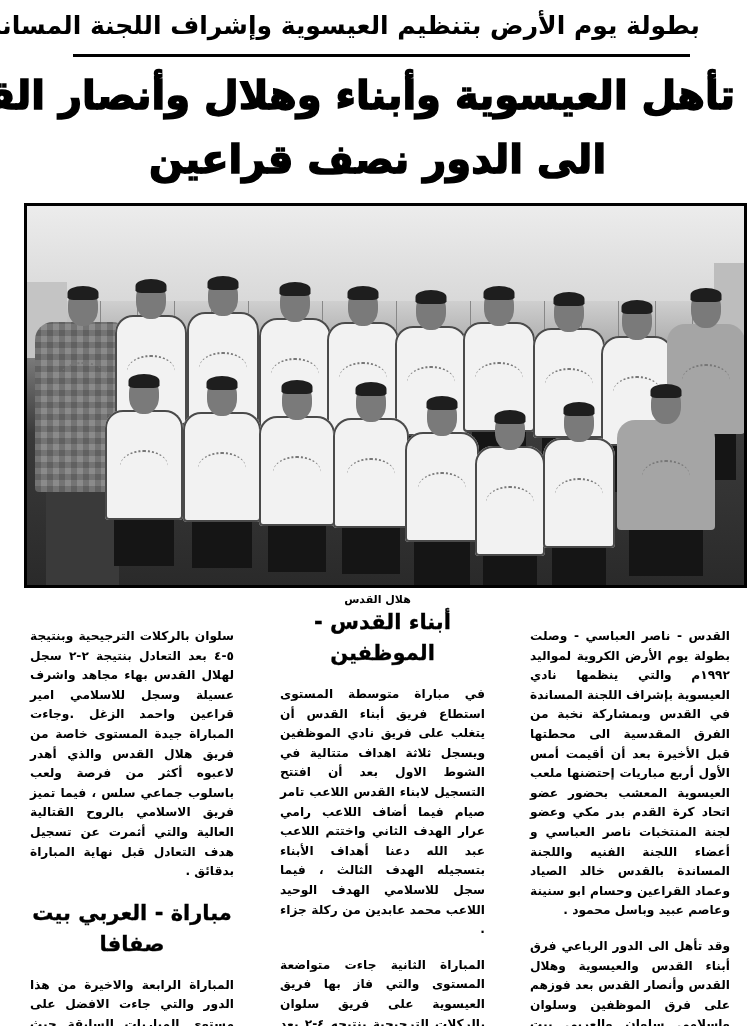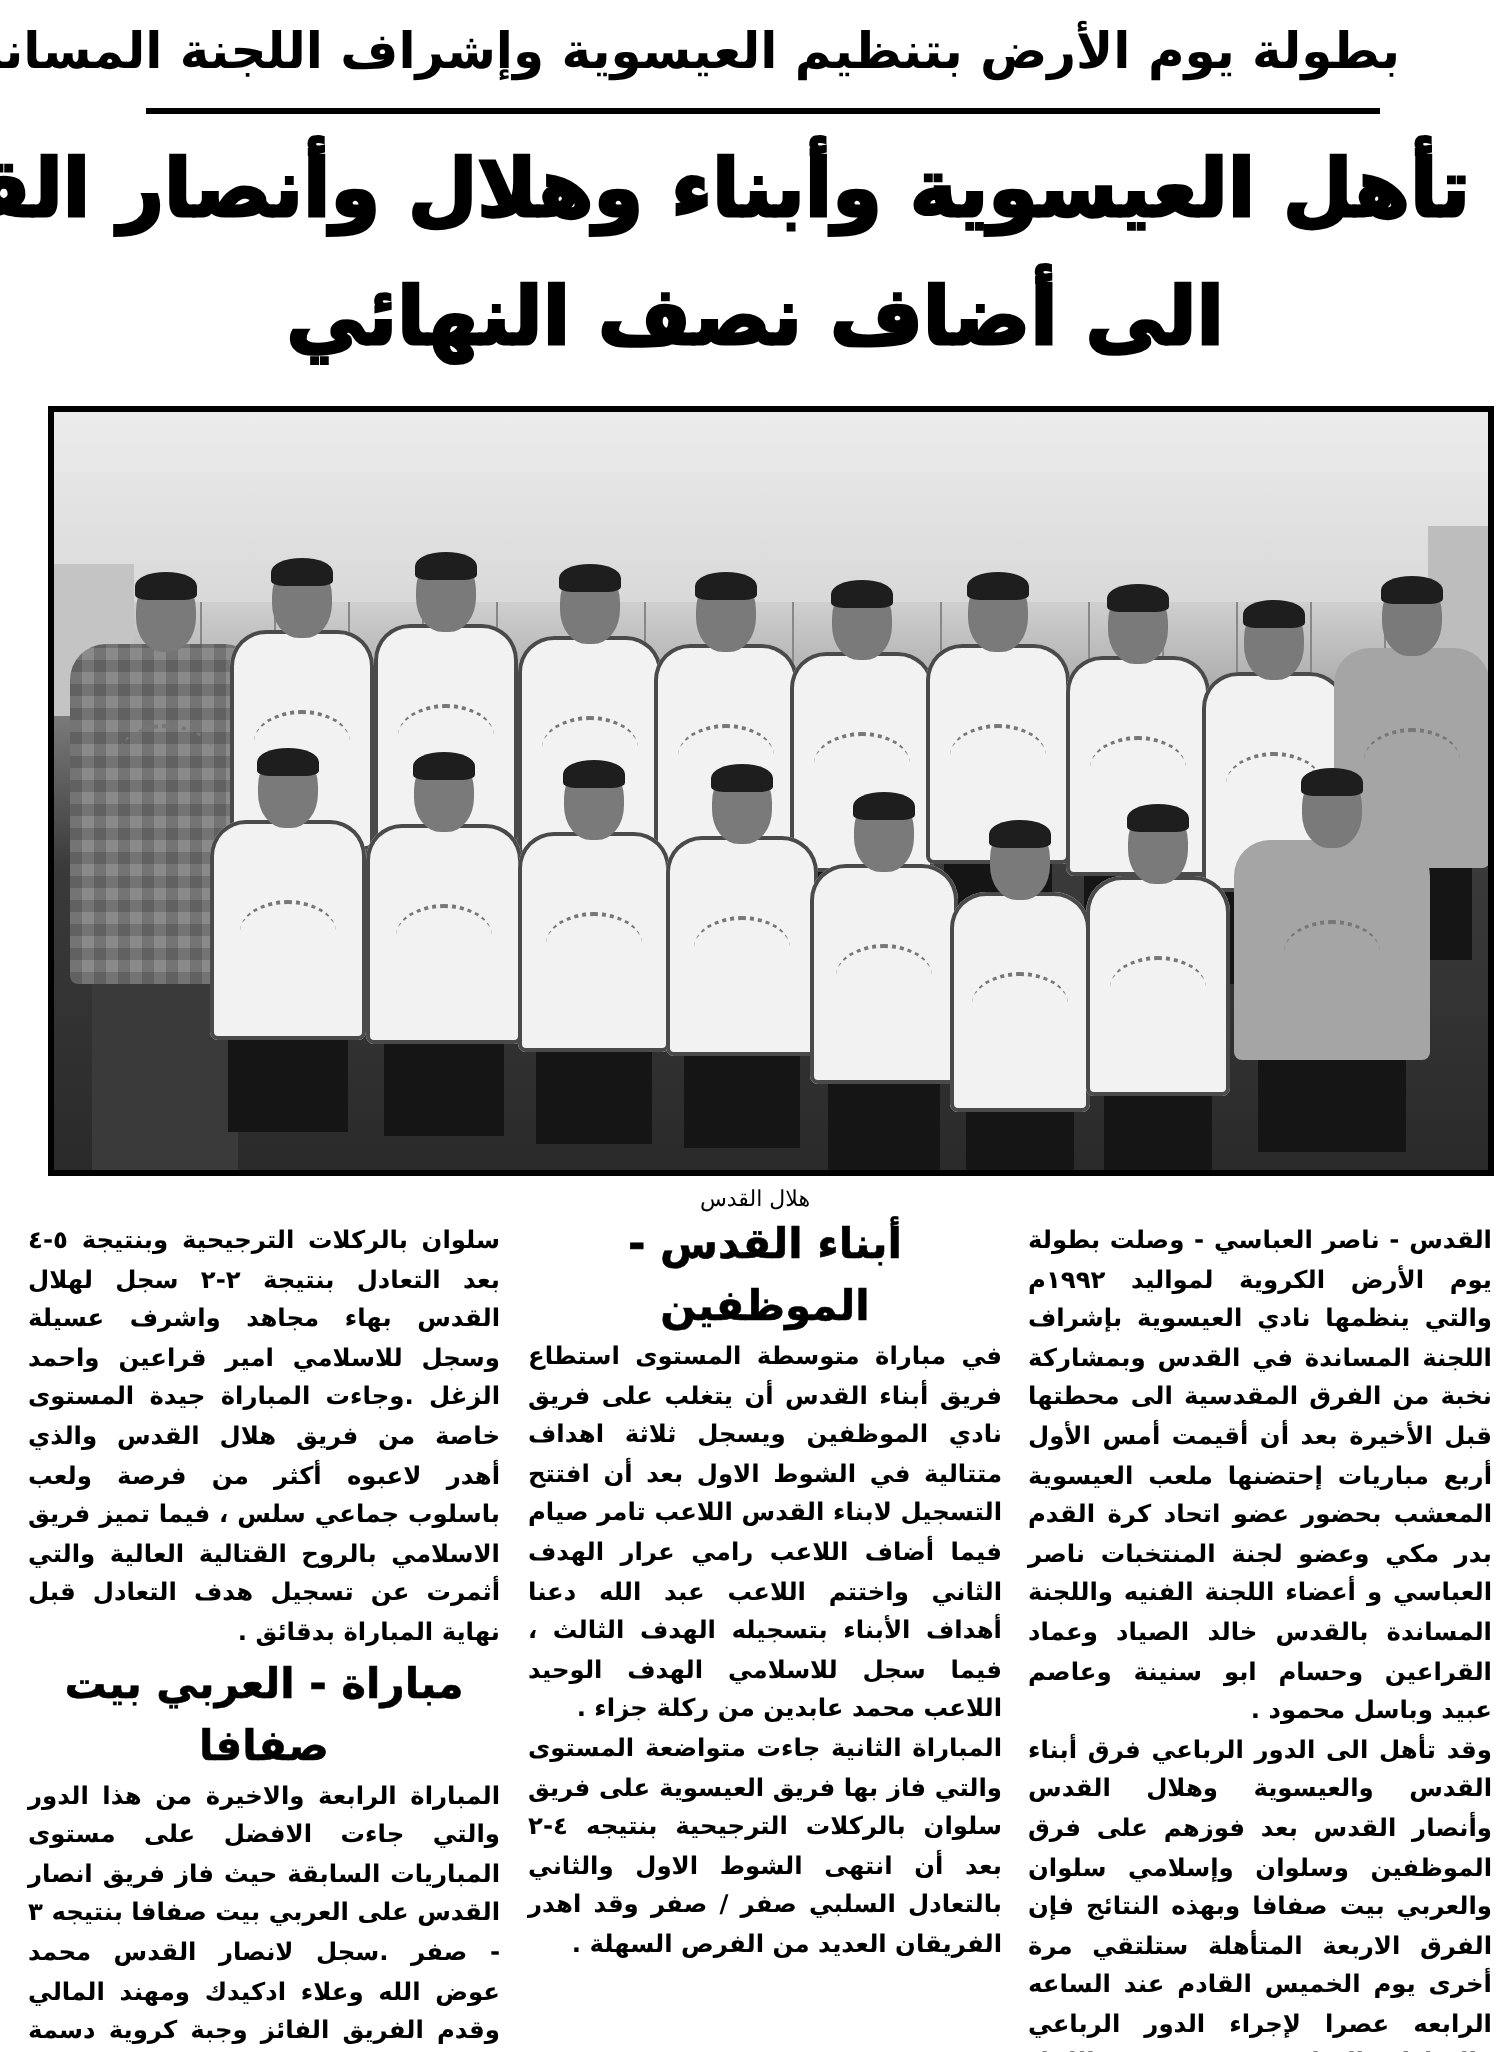--- a/index.html
+++ b/index.html
@@ -50,46 +50,46 @@
   .person .hair { position:absolute; left:50%; transform:translateX(-50%); width:31px; height:14px; border-radius:50% 50% 20% 20%; background:#1e1e1e; top:-2px; }
   .person .shirt { position:absolute; left:0; top:34px; width:100%; height:110px; background:#f2f2f2; border-radius:18px 18px 4px 4px; box-shadow: inset 0 0 0 2px #4a4a4a; }
   .person .shorts { position:absolute; left:12%; top:140px; width:76%; height:50px; background:#151515; }
   .person .crest { position:absolute; left:50%; top:74px; transform:translateX(-50%); width:48px; height:30px; border-top:2px dotted #777; border-radius:50% 50% 0 0; }
   .person.coach .shirt { background: repeating-linear-gradient(0deg,#9d9d9d 0 6px,#bcbcbc 6px 12px), repeating-linear-gradient(90deg,#9d9d9d 0 6px,#bcbcbc 6px 12px); background-blend-mode: multiply; height:170px; box-shadow:none;}
   .person.coach .shorts { top:200px; height:150px; background:#3a3a3a; }
   .person.grey .shirt { background:#a5a5a5; box-shadow:none; }
 
   .caption {
     position: absolute; top: 592px; left: 255px; width: 245px;
-    text-align: center; font-weight: normal; font-size: 11px; line-height: 16px;
+    text-align: center; font-weight: bold; font-size: 11px; line-height: 16px;
   }
 
   .col {
     position: absolute; top: 611px;
     font-weight: bold; font-size: 12.2px; line-height: 19.6px;
     text-align: justify;
     text-align-last: right;
   }
   .col.c-right { left: 514px; width: 232px; }
   .col.c-mid   { left: 264px; width: 237px; top: 607px; }
   .col.c-left  { left: 14px;  width: 236px; }
-  .col p { margin: 0; }
+  .col p { margin: 16px; }
   .col .sub {
     display: block; text-align: center; text-align-last: center;
     font-size: 21px; line-height: 31px; font-weight: bold;
     -webkit-text-stroke: 0.3px #000;
   }
 </style>
 </head>
 <body>
 
 <div class="kicker">بطولة يوم الأرض بتنظيم العيسوية وإشراف اللجنة المساندة</div>
 <div class="rule"></div>
 <div class="headline l1">تأهل العيسوية وأبناء وهلال وأنصار القدس</div>
-<div class="headline l2">الى أضاف نصف النهائي</div>
+<div class="headline l2">الى الدور نصف قراعين</div>
 
 <div class="photo">
   <div class="sky"></div>
   <div class="fence"></div>
   <div class="bld-l"></div>
   <div class="bld-r"></div>
   <div id="people">
       <div class="person coach" style="left: 8px; top: 82px; width: 95px;">
         <div class="shorts"></div>
         <div class="shirt"></div>

